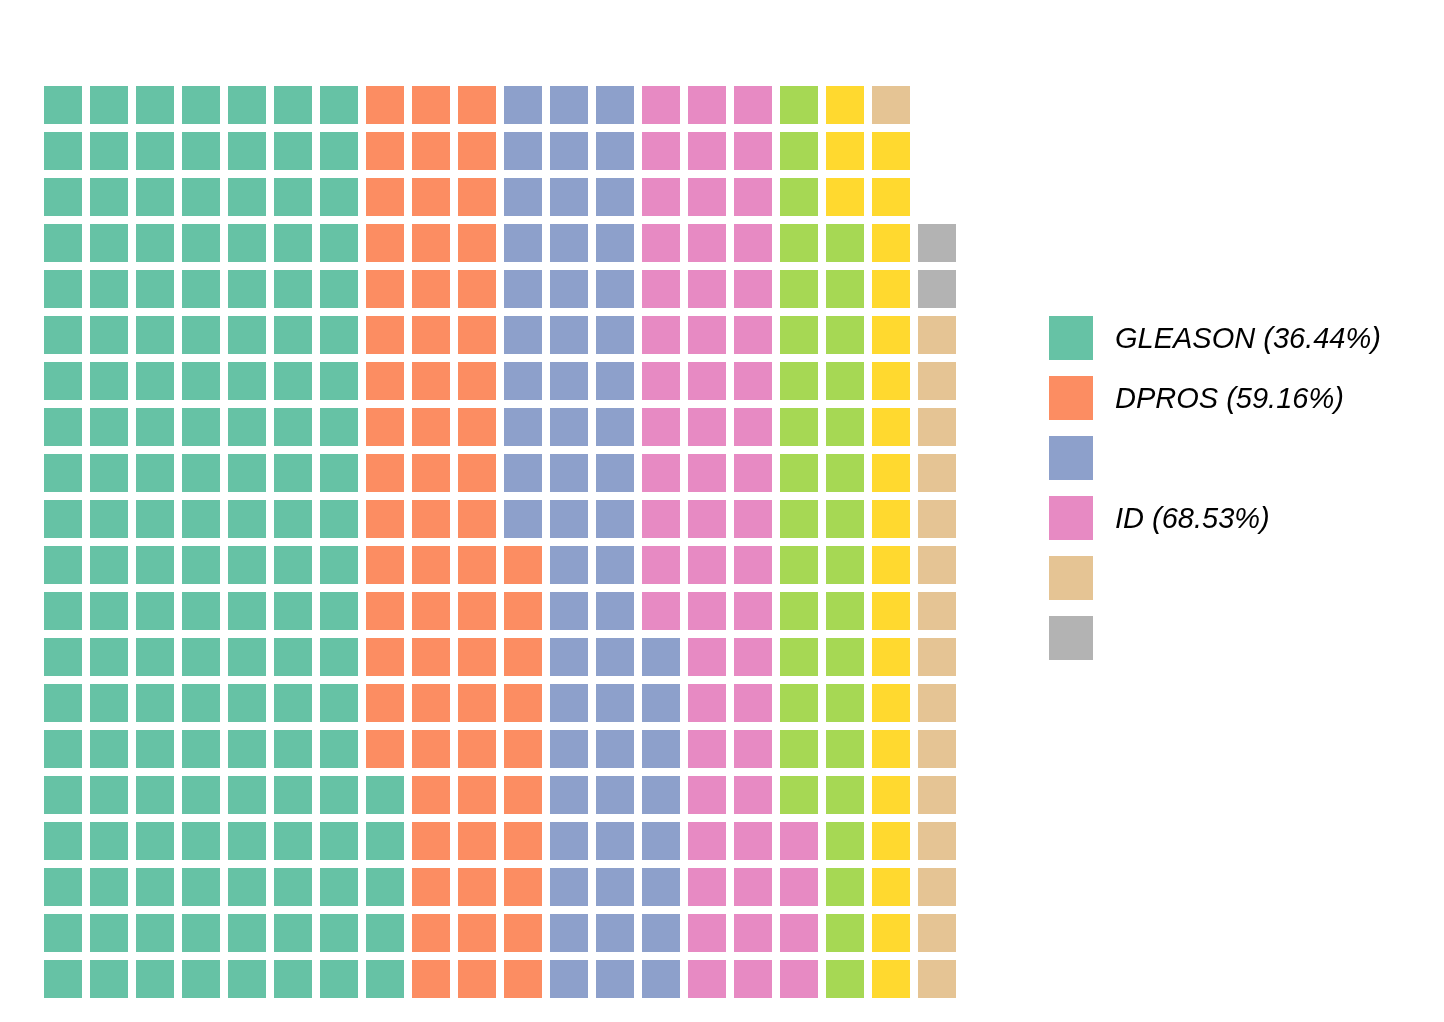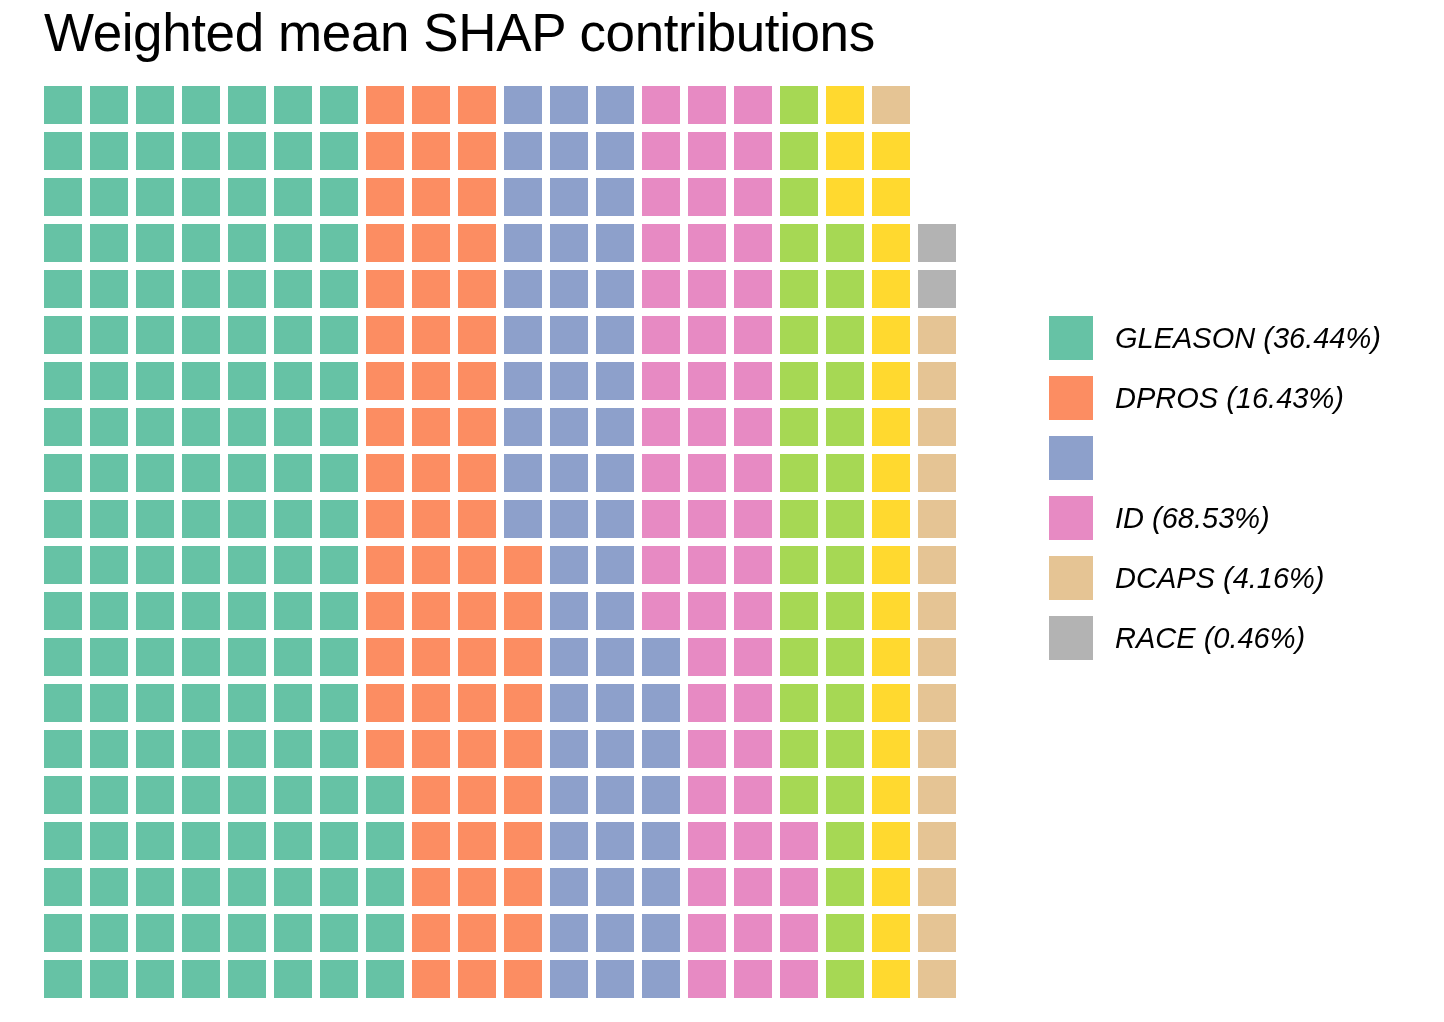--- a/index.html
+++ b/index.html
@@ -76,21 +76,20 @@
     color: #000000;
     font-family: "Liberation Sans", sans-serif;
     white-space: nowrap;
   }
 </style>
 </head>
 <body>
 
 <div id="page">
 
-  <div id="chart-title">Weighted mean SHAP contributions</div>
 
   <div id="waffle-grid">
       <div class="waffle-row"><span class="waffle-tile" style="background: rgb(102, 194, 165);"></span><span class="waffle-tile" style="background: rgb(102, 194, 165);"></span><span class="waffle-tile" style="background: rgb(102, 194, 165);"></span><span class="waffle-tile" style="background: rgb(102, 194, 165);"></span><span class="waffle-tile" style="background: rgb(102, 194, 165);"></span><span class="waffle-tile" style="background: rgb(102, 194, 165);"></span><span class="waffle-tile" style="background: rgb(102, 194, 165);"></span><span class="waffle-tile" style="background: rgb(252, 141, 98);"></span><span class="waffle-tile" style="background: rgb(252, 141, 98);"></span><span class="waffle-tile" style="background: rgb(252, 141, 98);"></span><span class="waffle-tile" style="background: rgb(141, 160, 203);"></span><span class="waffle-tile" style="background: rgb(141, 160, 203);"></span><span class="waffle-tile" style="background: rgb(141, 160, 203);"></span><span class="waffle-tile" style="background: rgb(231, 138, 195);"></span><span class="waffle-tile" style="background: rgb(231, 138, 195);"></span><span class="waffle-tile" style="background: rgb(231, 138, 195);"></span><span class="waffle-tile" style="background: rgb(166, 216, 84);"></span><span class="waffle-tile" style="background: rgb(255, 217, 47);"></span><span class="waffle-tile" style="background: rgb(229, 196, 148);"></span></div>
       <div class="waffle-row"><span class="waffle-tile" style="background: rgb(102, 194, 165);"></span><span class="waffle-tile" style="background: rgb(102, 194, 165);"></span><span class="waffle-tile" style="background: rgb(102, 194, 165);"></span><span class="waffle-tile" style="background: rgb(102, 194, 165);"></span><span class="waffle-tile" style="background: rgb(102, 194, 165);"></span><span class="waffle-tile" style="background: rgb(102, 194, 165);"></span><span class="waffle-tile" style="background: rgb(102, 194, 165);"></span><span class="waffle-tile" style="background: rgb(252, 141, 98);"></span><span class="waffle-tile" style="background: rgb(252, 141, 98);"></span><span class="waffle-tile" style="background: rgb(252, 141, 98);"></span><span class="waffle-tile" style="background: rgb(141, 160, 203);"></span><span class="waffle-tile" style="background: rgb(141, 160, 203);"></span><span class="waffle-tile" style="background: rgb(141, 160, 203);"></span><span class="waffle-tile" style="background: rgb(231, 138, 195);"></span><span class="waffle-tile" style="background: rgb(231, 138, 195);"></span><span class="waffle-tile" style="background: rgb(231, 138, 195);"></span><span class="waffle-tile" style="background: rgb(166, 216, 84);"></span><span class="waffle-tile" style="background: rgb(255, 217, 47);"></span><span class="waffle-tile" style="background: rgb(255, 217, 47);"></span></div>
       <div class="waffle-row"><span class="waffle-tile" style="background: rgb(102, 194, 165);"></span><span class="waffle-tile" style="background: rgb(102, 194, 165);"></span><span class="waffle-tile" style="background: rgb(102, 194, 165);"></span><span class="waffle-tile" style="background: rgb(102, 194, 165);"></span><span class="waffle-tile" style="background: rgb(102, 194, 165);"></span><span class="waffle-tile" style="background: rgb(102, 194, 165);"></span><span class="waffle-tile" style="background: rgb(102, 194, 165);"></span><span class="waffle-tile" style="background: rgb(252, 141, 98);"></span><span class="waffle-tile" style="background: rgb(252, 141, 98);"></span><span class="waffle-tile" style="background: rgb(252, 141, 98);"></span><span class="waffle-tile" style="background: rgb(141, 160, 203);"></span><span class="waffle-tile" style="background: rgb(141, 160, 203);"></span><span class="waffle-tile" style="background: rgb(141, 160, 203);"></span><span class="waffle-tile" style="background: rgb(231, 138, 195);"></span><span class="waffle-tile" style="background: rgb(231, 138, 195);"></span><span class="waffle-tile" style="background: rgb(231, 138, 195);"></span><span class="waffle-tile" style="background: rgb(166, 216, 84);"></span><span class="waffle-tile" style="background: rgb(255, 217, 47);"></span><span class="waffle-tile" style="background: rgb(255, 217, 47);"></span></div>
       <div class="waffle-row"><span class="waffle-tile" style="background: rgb(102, 194, 165);"></span><span class="waffle-tile" style="background: rgb(102, 194, 165);"></span><span class="waffle-tile" style="background: rgb(102, 194, 165);"></span><span class="waffle-tile" style="background: rgb(102, 194, 165);"></span><span class="waffle-tile" style="background: rgb(102, 194, 165);"></span><span class="waffle-tile" style="background: rgb(102, 194, 165);"></span><span class="waffle-tile" style="background: rgb(102, 194, 165);"></span><span class="waffle-tile" style="background: rgb(252, 141, 98);"></span><span class="waffle-tile" style="background: rgb(252, 141, 98);"></span><span class="waffle-tile" style="background: rgb(252, 141, 98);"></span><span class="waffle-tile" style="background: rgb(141, 160, 203);"></span><span class="waffle-tile" style="background: rgb(141, 160, 203);"></span><span class="waffle-tile" style="background: rgb(141, 160, 203);"></span><span class="waffle-tile" style="background: rgb(231, 138, 195);"></span><span class="waffle-tile" style="background: rgb(231, 138, 195);"></span><span class="waffle-tile" style="background: rgb(231, 138, 195);"></span><span class="waffle-tile" style="background: rgb(166, 216, 84);"></span><span class="waffle-tile" style="background: rgb(166, 216, 84);"></span><span class="waffle-tile" style="background: rgb(255, 217, 47);"></span><span class="waffle-tile" style="background: rgb(179, 179, 179);"></span></div>
       <div class="waffle-row"><span class="waffle-tile" style="background: rgb(102, 194, 165);"></span><span class="waffle-tile" style="background: rgb(102, 194, 165);"></span><span class="waffle-tile" style="background: rgb(102, 194, 165);"></span><span class="waffle-tile" style="background: rgb(102, 194, 165);"></span><span class="waffle-tile" style="background: rgb(102, 194, 165);"></span><span class="waffle-tile" style="background: rgb(102, 194, 165);"></span><span class="waffle-tile" style="background: rgb(102, 194, 165);"></span><span class="waffle-tile" style="background: rgb(252, 141, 98);"></span><span class="waffle-tile" style="background: rgb(252, 141, 98);"></span><span class="waffle-tile" style="background: rgb(252, 141, 98);"></span><span class="waffle-tile" style="background: rgb(141, 160, 203);"></span><span class="waffle-tile" style="background: rgb(141, 160, 203);"></span><span class="waffle-tile" style="background: rgb(141, 160, 203);"></span><span class="waffle-tile" style="background: rgb(231, 138, 195);"></span><span class="waffle-tile" style="background: rgb(231, 138, 195);"></span><span class="waffle-tile" style="background: rgb(231, 138, 195);"></span><span class="waffle-tile" style="background: rgb(166, 216, 84);"></span><span class="waffle-tile" style="background: rgb(166, 216, 84);"></span><span class="waffle-tile" style="background: rgb(255, 217, 47);"></span><span class="waffle-tile" style="background: rgb(179, 179, 179);"></span></div>
       <div class="waffle-row"><span class="waffle-tile" style="background: rgb(102, 194, 165);"></span><span class="waffle-tile" style="background: rgb(102, 194, 165);"></span><span class="waffle-tile" style="background: rgb(102, 194, 165);"></span><span class="waffle-tile" style="background: rgb(102, 194, 165);"></span><span class="waffle-tile" style="background: rgb(102, 194, 165);"></span><span class="waffle-tile" style="background: rgb(102, 194, 165);"></span><span class="waffle-tile" style="background: rgb(102, 194, 165);"></span><span class="waffle-tile" style="background: rgb(252, 141, 98);"></span><span class="waffle-tile" style="background: rgb(252, 141, 98);"></span><span class="waffle-tile" style="background: rgb(252, 141, 98);"></span><span class="waffle-tile" style="background: rgb(141, 160, 203);"></span><span class="waffle-tile" style="background: rgb(141, 160, 203);"></span><span class="waffle-tile" style="background: rgb(141, 160, 203);"></span><span class="waffle-tile" style="background: rgb(231, 138, 195);"></span><span class="waffle-tile" style="background: rgb(231, 138, 195);"></span><span class="waffle-tile" style="background: rgb(231, 138, 195);"></span><span class="waffle-tile" style="background: rgb(166, 216, 84);"></span><span class="waffle-tile" style="background: rgb(166, 216, 84);"></span><span class="waffle-tile" style="background: rgb(255, 217, 47);"></span><span class="waffle-tile" style="background: rgb(229, 196, 148);"></span></div>
       <div class="waffle-row"><span class="waffle-tile" style="background: rgb(102, 194, 165);"></span><span class="waffle-tile" style="background: rgb(102, 194, 165);"></span><span class="waffle-tile" style="background: rgb(102, 194, 165);"></span><span class="waffle-tile" style="background: rgb(102, 194, 165);"></span><span class="waffle-tile" style="background: rgb(102, 194, 165);"></span><span class="waffle-tile" style="background: rgb(102, 194, 165);"></span><span class="waffle-tile" style="background: rgb(102, 194, 165);"></span><span class="waffle-tile" style="background: rgb(252, 141, 98);"></span><span class="waffle-tile" style="background: rgb(252, 141, 98);"></span><span class="waffle-tile" style="background: rgb(252, 141, 98);"></span><span class="waffle-tile" style="background: rgb(141, 160, 203);"></span><span class="waffle-tile" style="background: rgb(141, 160, 203);"></span><span class="waffle-tile" style="background: rgb(141, 160, 203);"></span><span class="waffle-tile" style="background: rgb(231, 138, 195);"></span><span class="waffle-tile" style="background: rgb(231, 138, 195);"></span><span class="waffle-tile" style="background: rgb(231, 138, 195);"></span><span class="waffle-tile" style="background: rgb(166, 216, 84);"></span><span class="waffle-tile" style="background: rgb(166, 216, 84);"></span><span class="waffle-tile" style="background: rgb(255, 217, 47);"></span><span class="waffle-tile" style="background: rgb(229, 196, 148);"></span></div>
       <div class="waffle-row"><span class="waffle-tile" style="background: rgb(102, 194, 165);"></span><span class="waffle-tile" style="background: rgb(102, 194, 165);"></span><span class="waffle-tile" style="background: rgb(102, 194, 165);"></span><span class="waffle-tile" style="background: rgb(102, 194, 165);"></span><span class="waffle-tile" style="background: rgb(102, 194, 165);"></span><span class="waffle-tile" style="background: rgb(102, 194, 165);"></span><span class="waffle-tile" style="background: rgb(102, 194, 165);"></span><span class="waffle-tile" style="background: rgb(252, 141, 98);"></span><span class="waffle-tile" style="background: rgb(252, 141, 98);"></span><span class="waffle-tile" style="background: rgb(252, 141, 98);"></span><span class="waffle-tile" style="background: rgb(141, 160, 203);"></span><span class="waffle-tile" style="background: rgb(141, 160, 203);"></span><span class="waffle-tile" style="background: rgb(141, 160, 203);"></span><span class="waffle-tile" style="background: rgb(231, 138, 195);"></span><span class="waffle-tile" style="background: rgb(231, 138, 195);"></span><span class="waffle-tile" style="background: rgb(231, 138, 195);"></span><span class="waffle-tile" style="background: rgb(166, 216, 84);"></span><span class="waffle-tile" style="background: rgb(166, 216, 84);"></span><span class="waffle-tile" style="background: rgb(255, 217, 47);"></span><span class="waffle-tile" style="background: rgb(229, 196, 148);"></span></div>
@@ -108,32 +107,30 @@
       <div class="waffle-row"><span class="waffle-tile" style="background: rgb(102, 194, 165);"></span><span class="waffle-tile" style="background: rgb(102, 194, 165);"></span><span class="waffle-tile" style="background: rgb(102, 194, 165);"></span><span class="waffle-tile" style="background: rgb(102, 194, 165);"></span><span class="waffle-tile" style="background: rgb(102, 194, 165);"></span><span class="waffle-tile" style="background: rgb(102, 194, 165);"></span><span class="waffle-tile" style="background: rgb(102, 194, 165);"></span><span class="waffle-tile" style="background: rgb(102, 194, 165);"></span><span class="waffle-tile" style="background: rgb(252, 141, 98);"></span><span class="waffle-tile" style="background: rgb(252, 141, 98);"></span><span class="waffle-tile" style="background: rgb(252, 141, 98);"></span><span class="waffle-tile" style="background: rgb(141, 160, 203);"></span><span class="waffle-tile" style="background: rgb(141, 160, 203);"></span><span class="waffle-tile" style="background: rgb(141, 160, 203);"></span><span class="waffle-tile" style="background: rgb(231, 138, 195);"></span><span class="waffle-tile" style="background: rgb(231, 138, 195);"></span><span class="waffle-tile" style="background: rgb(231, 138, 195);"></span><span class="waffle-tile" style="background: rgb(166, 216, 84);"></span><span class="waffle-tile" style="background: rgb(255, 217, 47);"></span><span class="waffle-tile" style="background: rgb(229, 196, 148);"></span></div>
     </div>
 
   <div id="legend">
       <div class="legend-row">
         <span class="legend-swatch" style="background: rgb(102, 194, 165);"></span>
         <span class="legend-label">GLEASON (36.44%)</span>
       </div>
       <div class="legend-row">
         <span class="legend-swatch" style="background: rgb(252, 141, 98);"></span>
-        <span class="legend-label">DPROS (16.43%)</span>
+        <span class="legend-label">DPROS (59.16%)</span>
       </div>
       <div class="legend-row">
         <span class="legend-swatch" style="background: rgb(141, 160, 203);"></span>
       </div>
       <div class="legend-row">
         <span class="legend-swatch" style="background: rgb(231, 138, 195);"></span>
         <span class="legend-label">ID (68.53%)</span>
       </div>
       <div class="legend-row">
         <span class="legend-swatch" style="background: rgb(229, 196, 148);"></span>
-        <span class="legend-label">DCAPS (4.16%)</span>
       </div>
       <div class="legend-row">
         <span class="legend-swatch" style="background: rgb(179, 179, 179);"></span>
-        <span class="legend-label">RACE (0.46%)</span>
       </div>
     </div>
 
 </div>
 
 </body></html>

